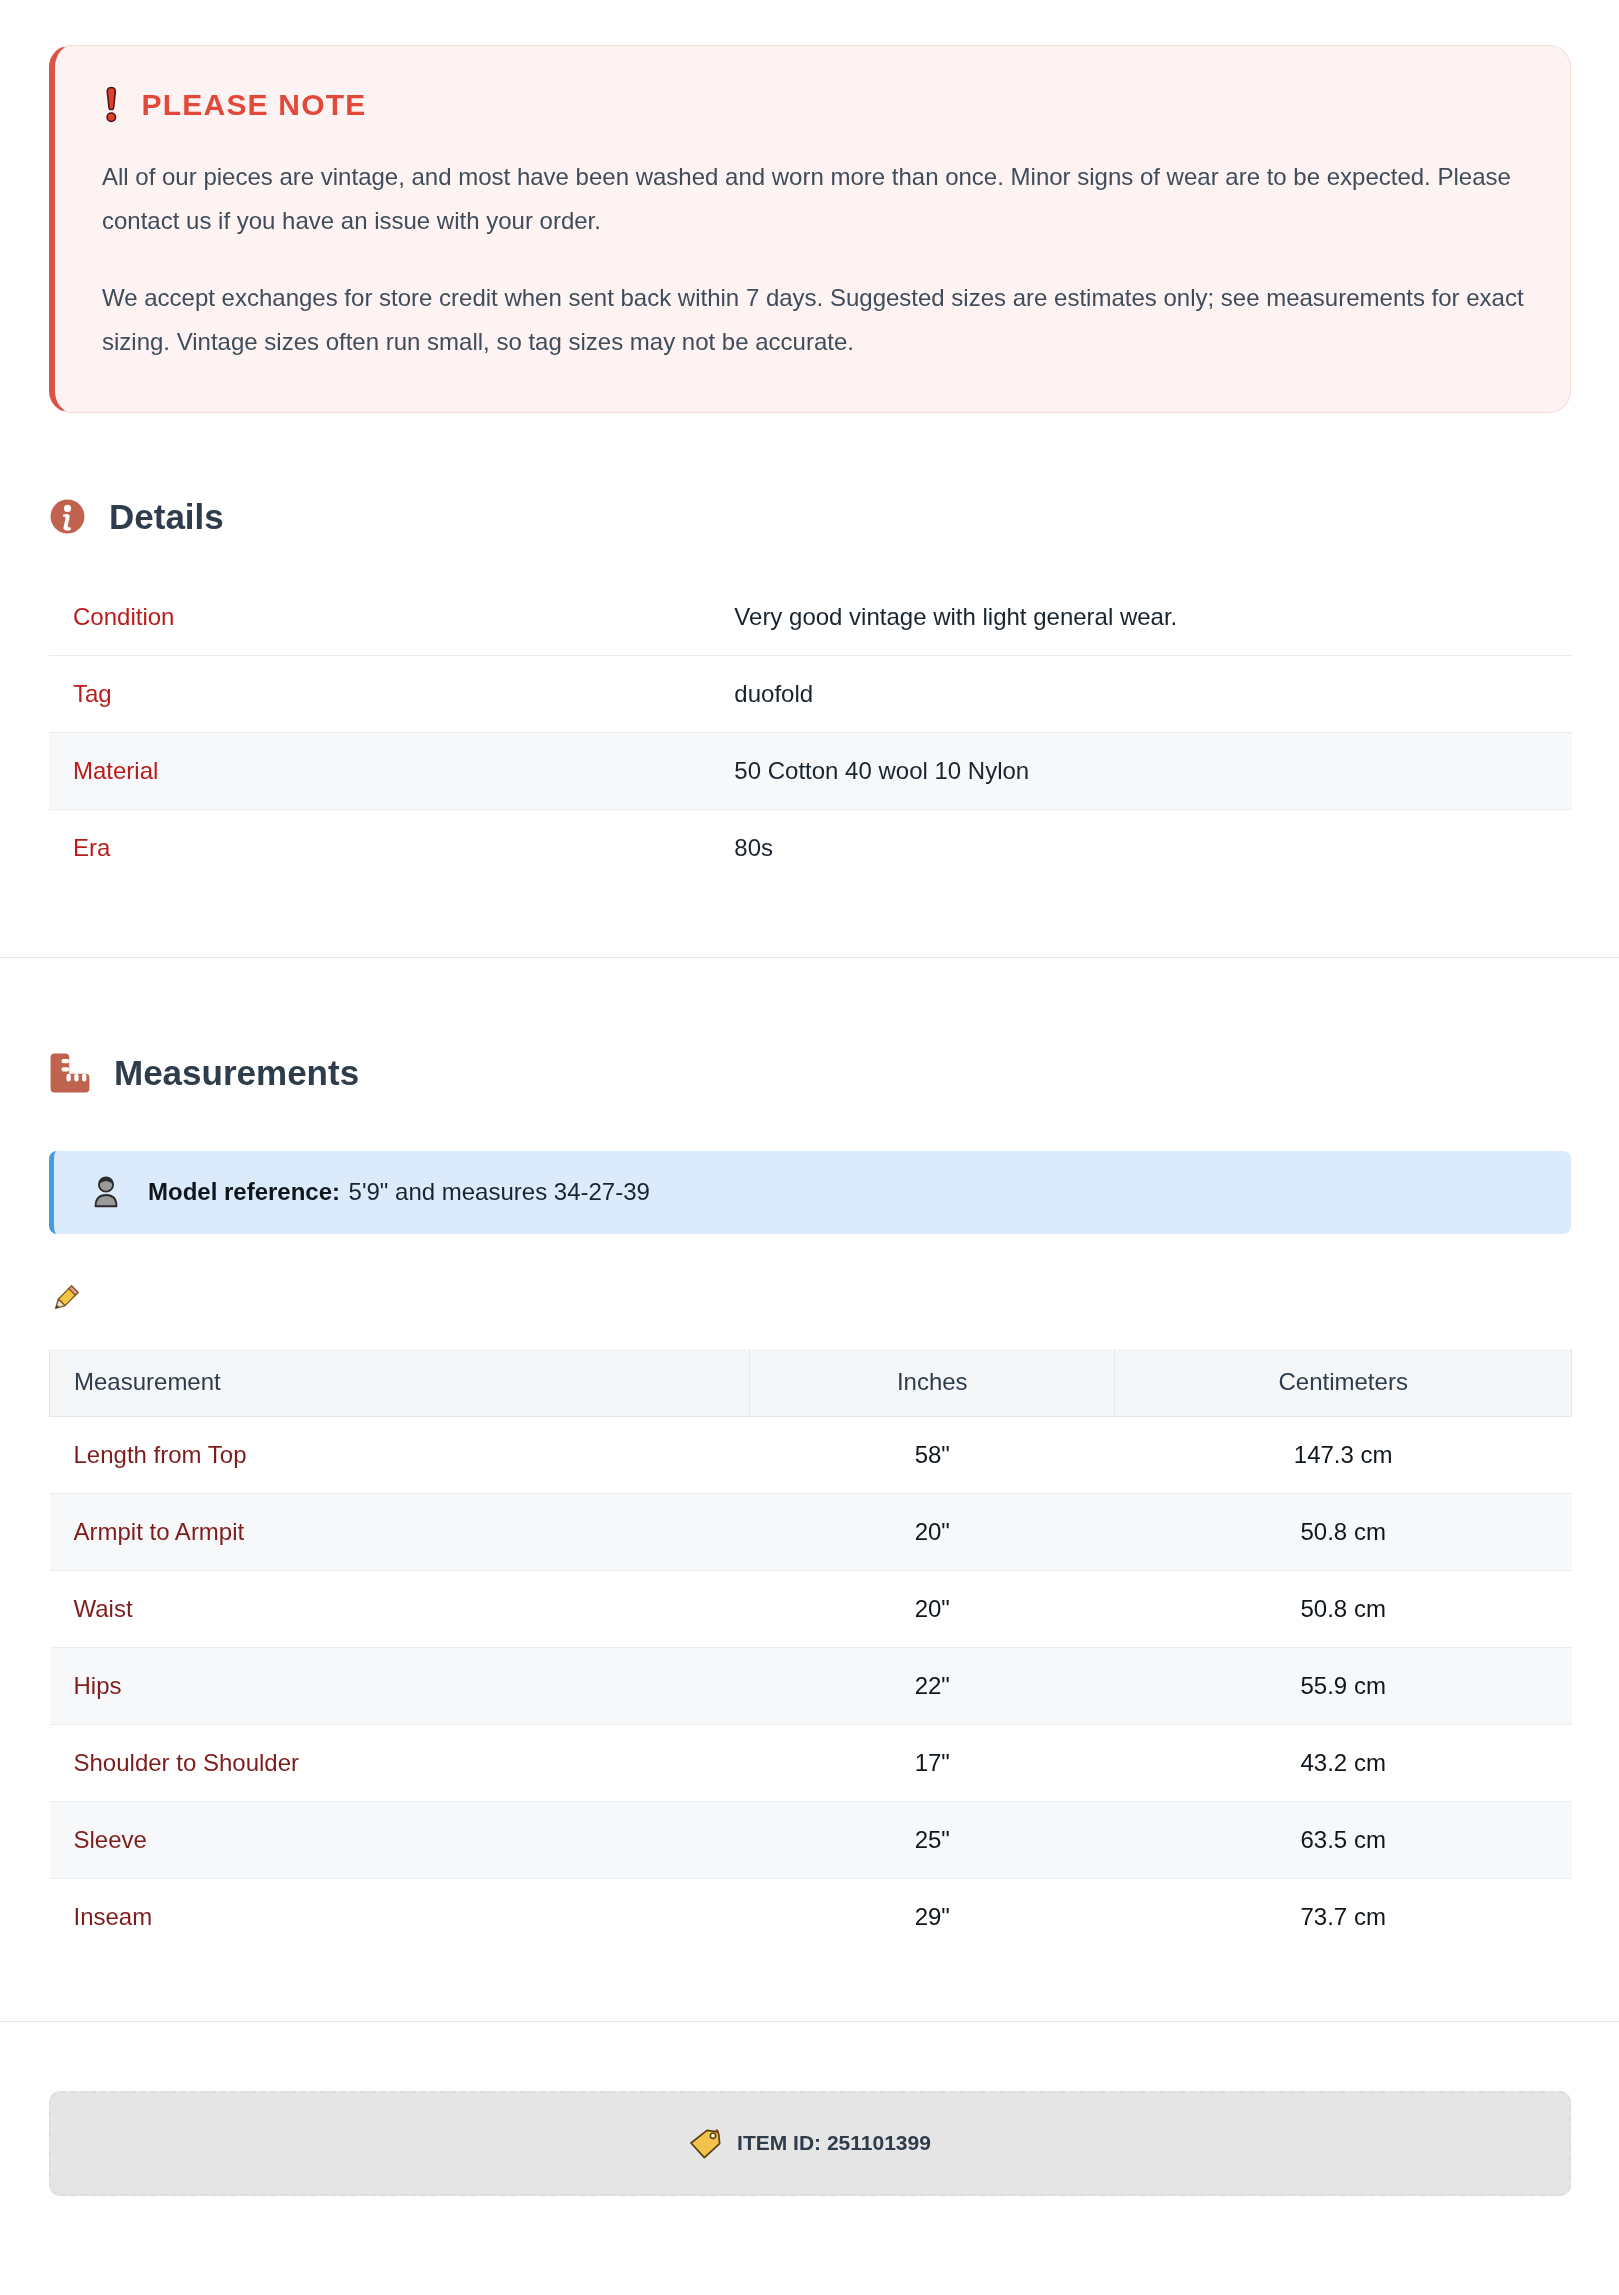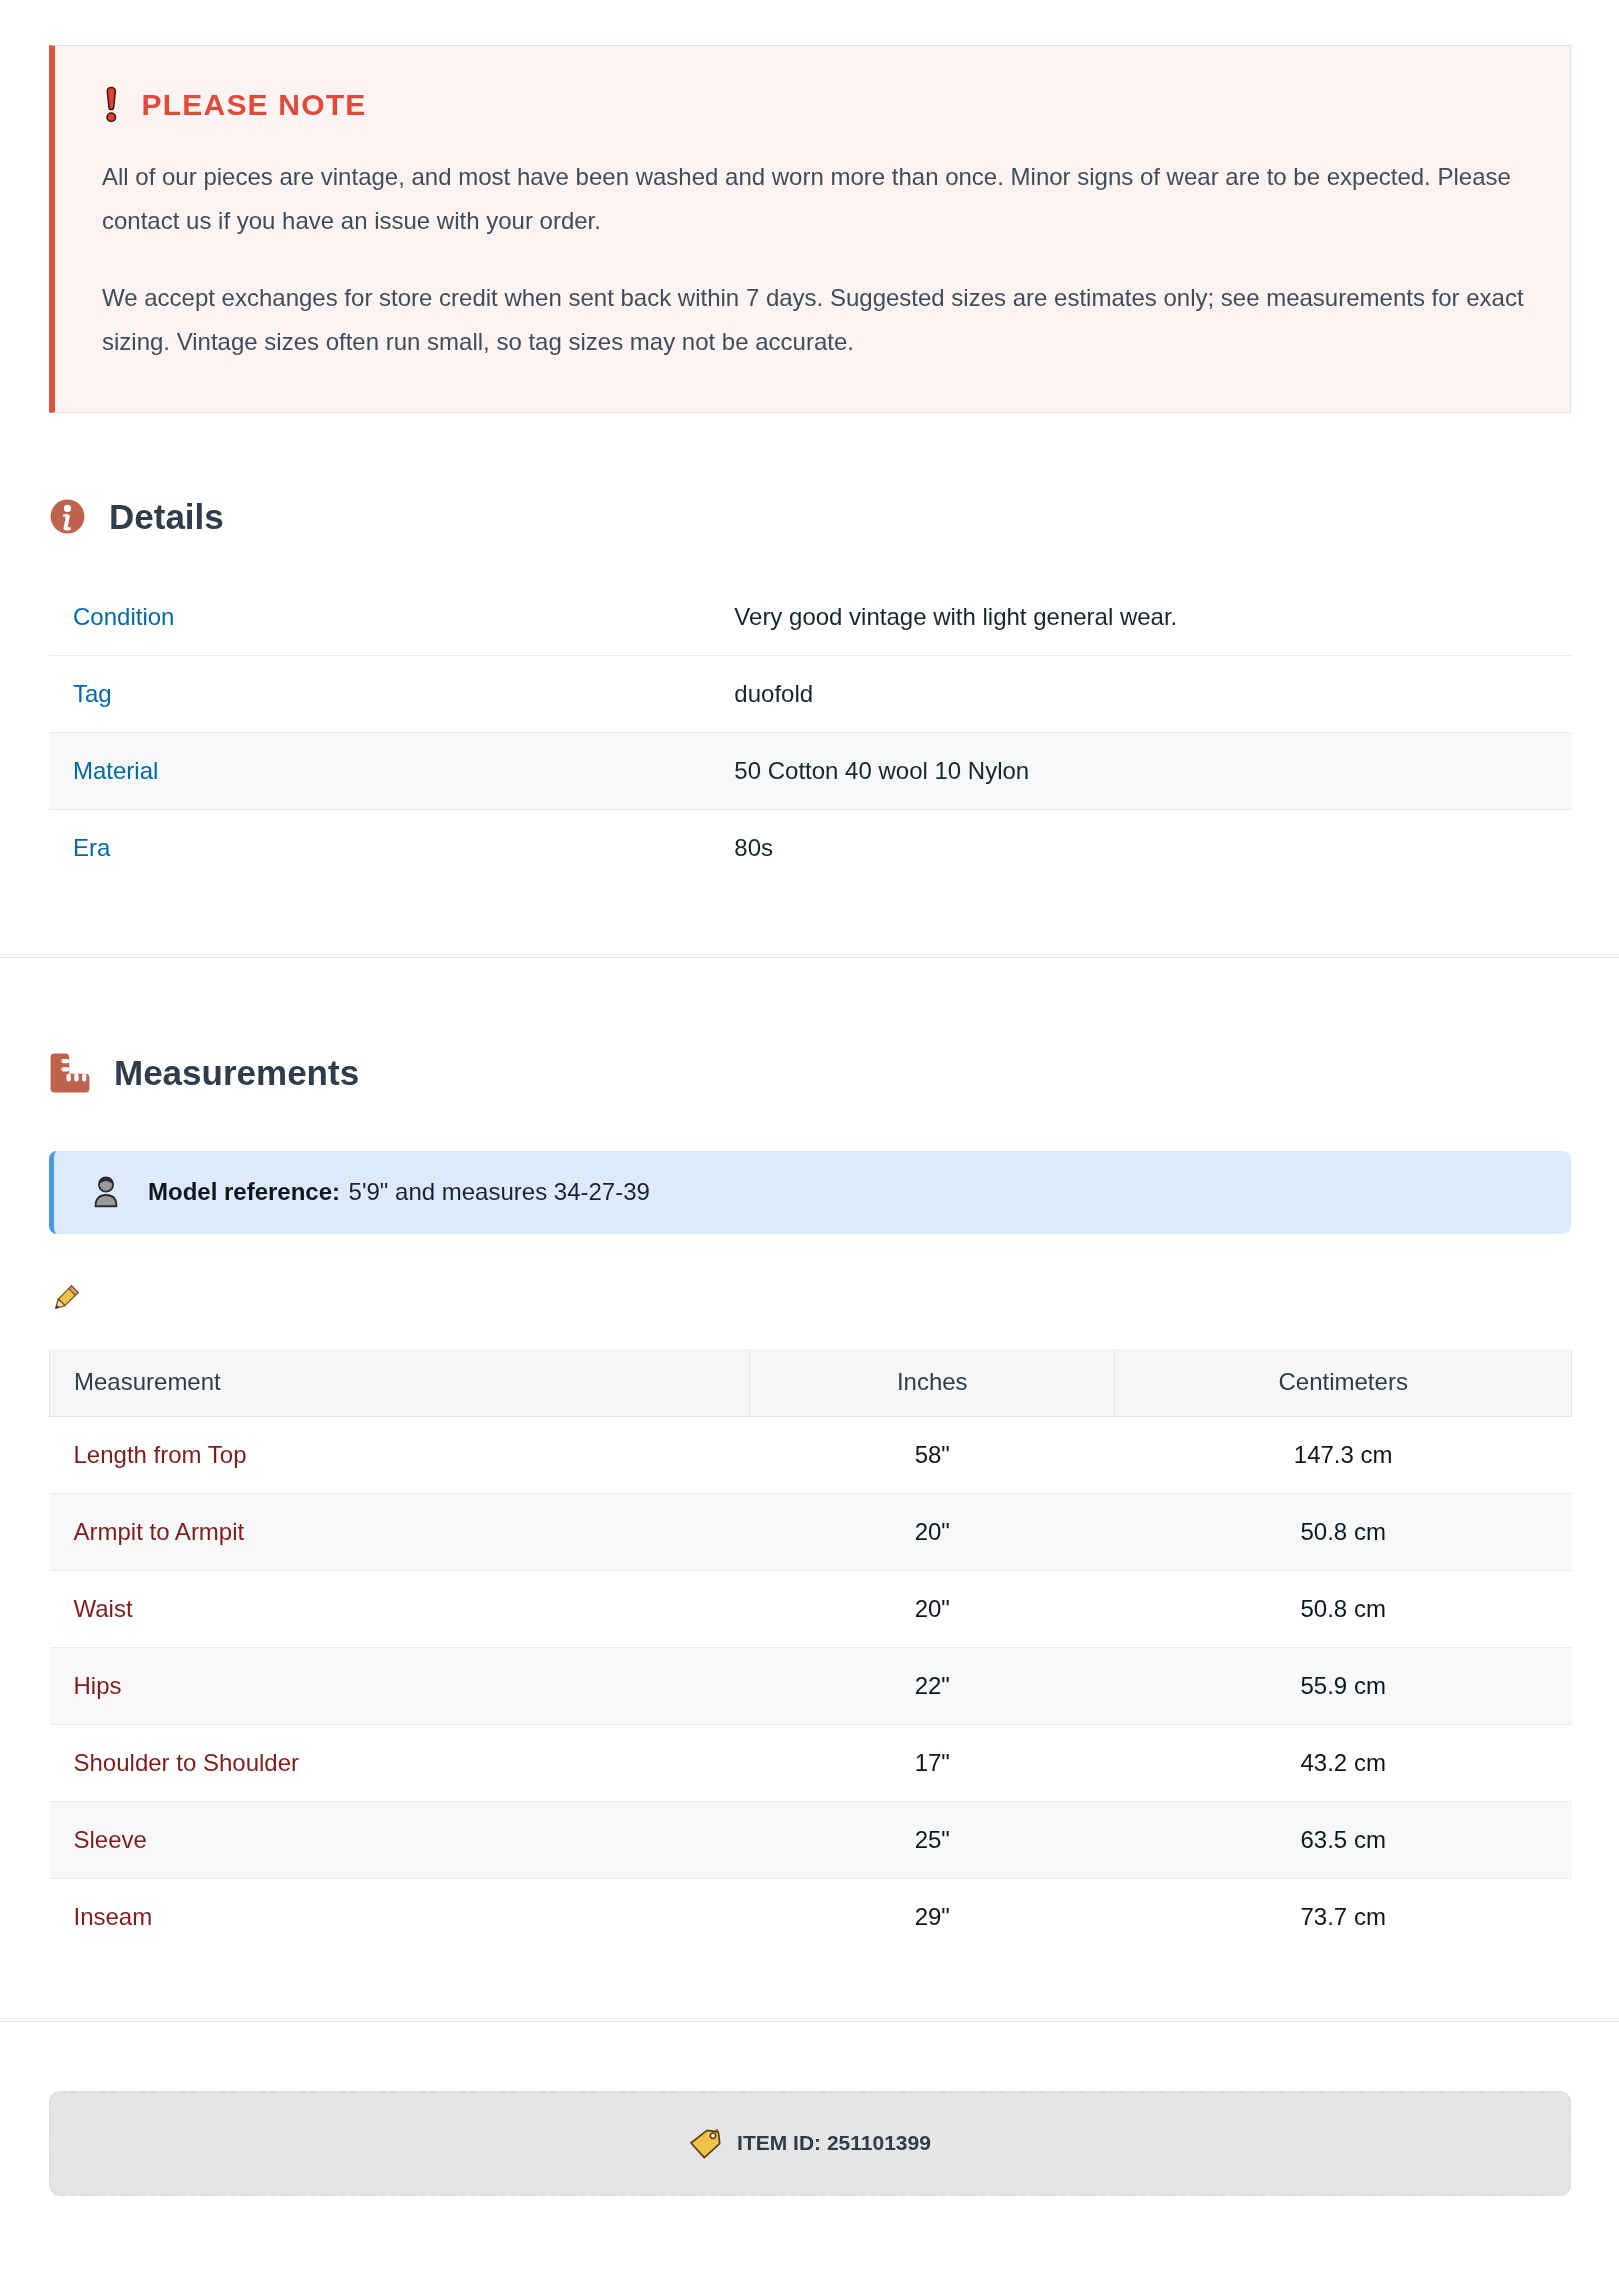--- a/index.html
+++ b/index.html
@@ -12,21 +12,21 @@
     -webkit-font-smoothing:antialiased;
   }
   .side{margin-left:49px;margin-right:49px;}
 
   
   .note-box{
     margin-top:45px;
     background:#fdf3f2;
     border:0.8px solid #f3ddd9;
     border-left:6.5px solid #dc5244;
-    border-radius:1px;
+    border-radius:22px;
     padding:40px 45px 47px 47px;
     box-sizing:border-box;
   }
   .note-title{
     display:flex;align-items:center;gap:21px;
     color:#e2493a;font-size:30px;font-weight:700;letter-spacing:1.2px;
   }
   .note-box p{
     margin:32px 0 0 0;
     font-size:24px;line-height:1.85;color:#3f4d5a;
@@ -40,21 +40,21 @@
   }
   .h-details{margin-top:84px;}
   .h-measure{margin-top:94px;}
 
   
   table{border-collapse:collapse;}
   .details-table{
     width:1523px;margin-top:42px;font-size:24px;
   }
   .details-table td{height:76px;padding:0;}
-  .details-table td.lbl{width:45%;padding-left:24px;color:#0369a1;}
+  .details-table td.lbl{width:45%;padding-left:24px;color:#b91c1c;}
   .details-table td.val{color:#1a242e;}
   .details-table tr{border-bottom:0.8px solid #eaedef;}
   .details-table tr:last-child{border-bottom:none;}
   .details-table tr.alt{background:#f7f8fa;}
 
   
   .divider{border:none;border-top:1.6px solid #e3e6e9;margin:0;width:1620px;}
   .div1{margin-top:71px;}
   .div2{margin-top:66px;}
 

